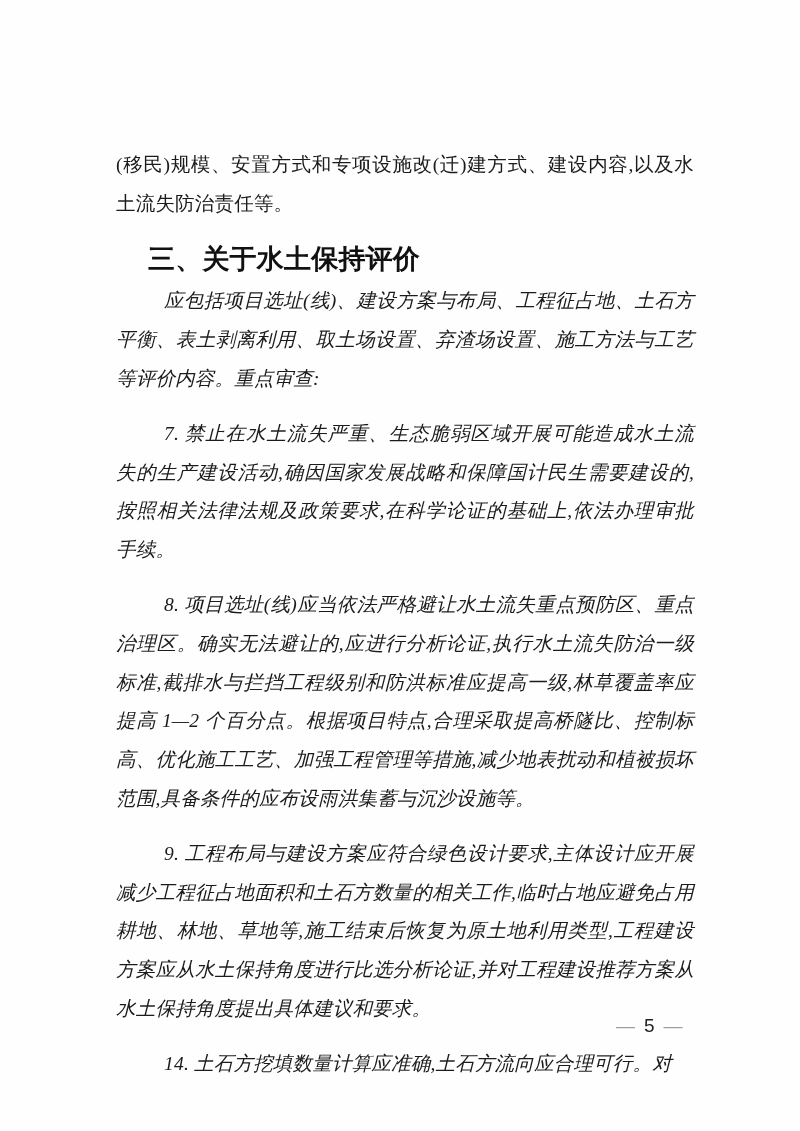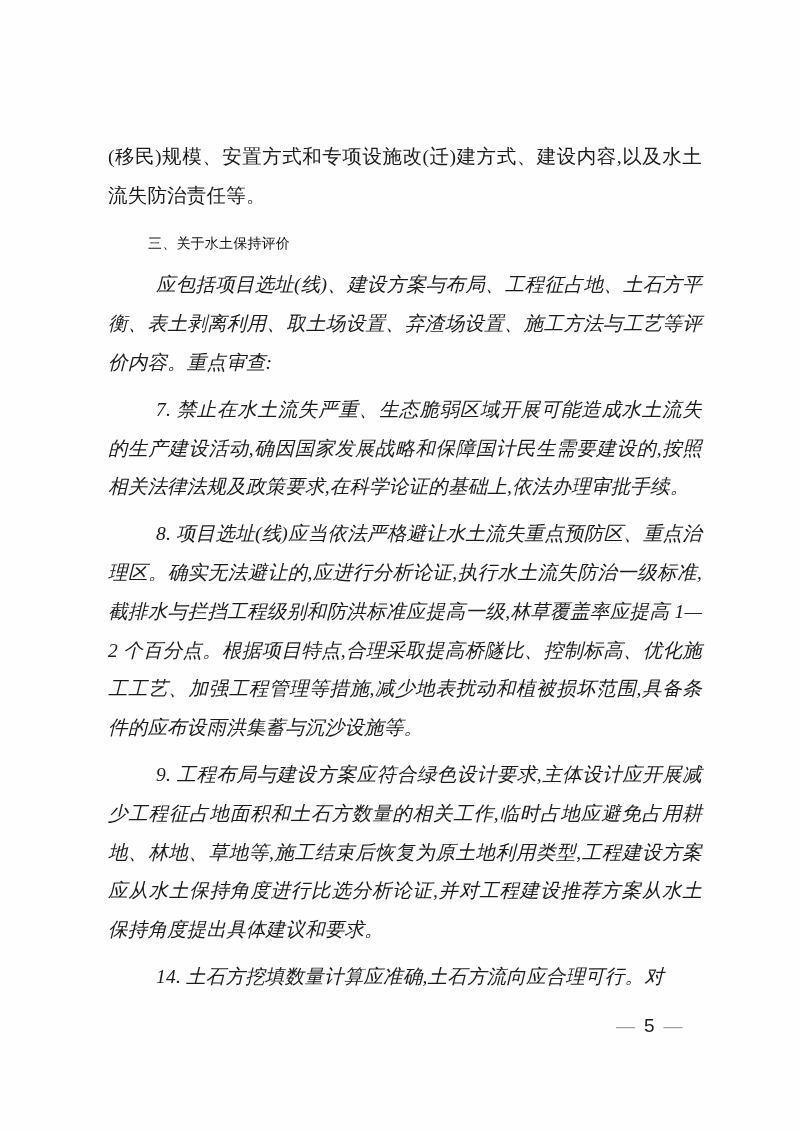--- a/index.html
+++ b/index.html
@@ -22,36 +22,36 @@
     top: 130px;
     width: 610px;
     color: #1b1b1b;
     font-size: 19.5px;
     line-height: 38.8px;
     letter-spacing: 0.2px;
     text-align: justify;
     text-justify: inter-ideograph;
   }
   .para {
-    margin: 8px;
+    margin: 16px;
     text-indent: 48px;
   }
   .para.follow {
     margin-top: 4px;
     font-style: italic;
   }
   .para.no-indent {
     text-indent: 0;
   }
   .heading {
     margin: 4px 0 0 0;
     text-indent: 48px;
     font-family: "Liberation Sans", "DejaVu Sans", sans-serif;
-    font-weight: normal;
-    font-size: 14px;
+    font-weight: bold;
+    font-size: 27px;
     color: #111111;
   }
   .footer {
     position: absolute;
     left: 616px;
     top: 1014px;
     display: flex;
     align-items: center;
     gap: 9px;
     font-family: "Liberation Sans", "DejaVu Sans", sans-serif;

